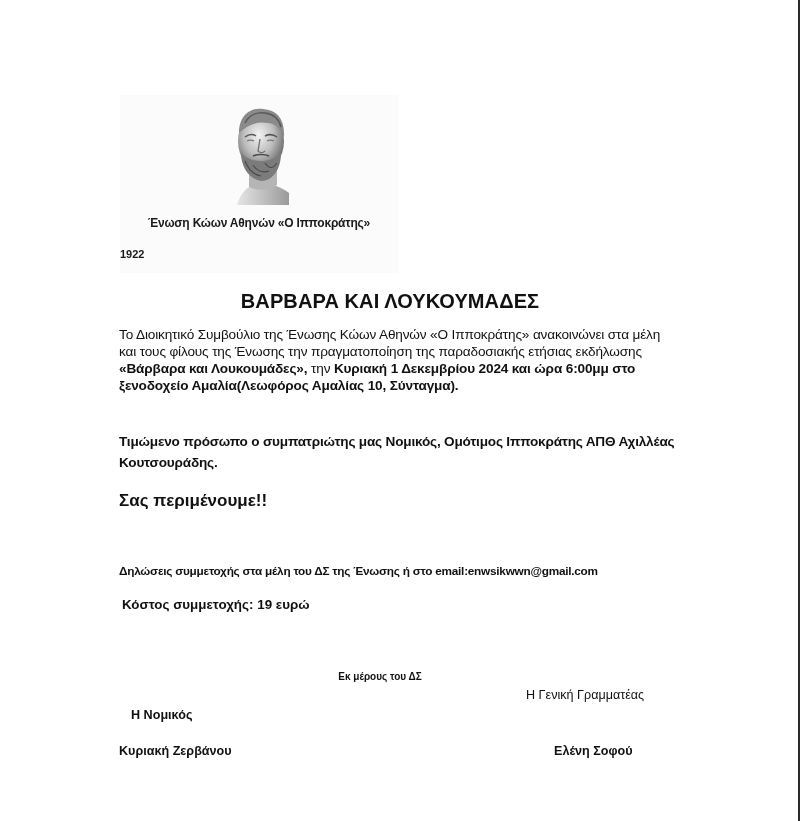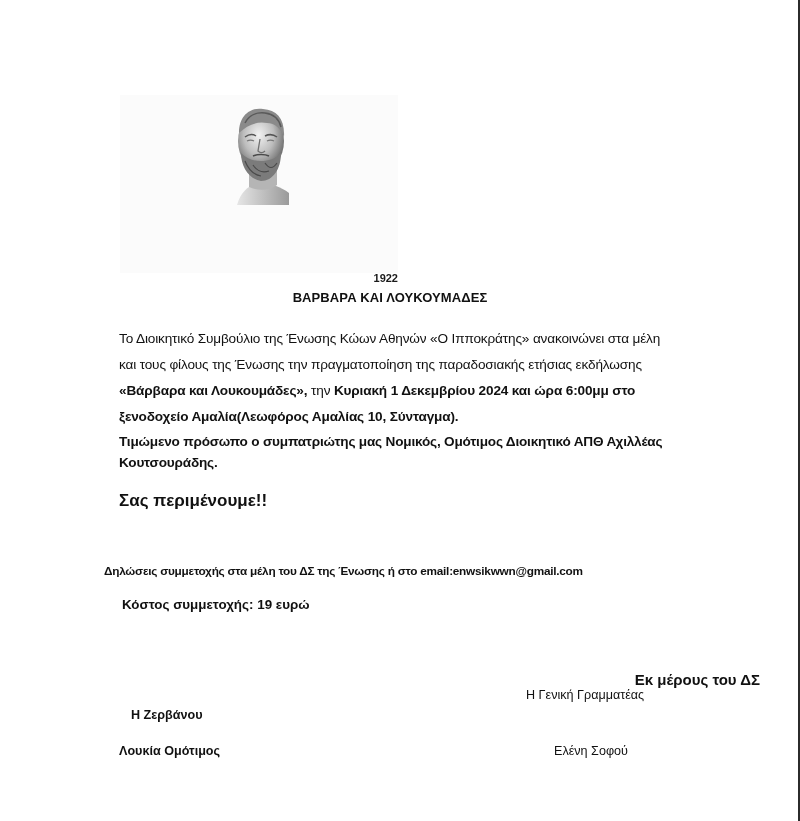--- a/index.html
+++ b/index.html
@@ -47,43 +47,42 @@
       font-size: 12px;
       font-weight: bold;
       color: #1a1a1a;
       letter-spacing: -0.2px;
     }
     .org-year {
       position: absolute;
       left: 0;
       top: 153px;
       width: 278px;
-      text-align: right;
+      text-align: left;
       font-size: 11px;
       font-weight: bold;
       color: #1a1a1a;
-      margin-top: 24px;
     }
     .title {
       position: absolute;
       left: 0;
       top: 290px;
       width: 780px;
       text-align: center;
-      font-size: 13px;
+      font-size: 20px;
       font-weight: bold;
       letter-spacing: 0.1px;
     }
     .intro {
       position: absolute;
       left: 119px;
       top: 326px;
       width: 560px;
       font-size: 13.6px;
-      line-height: 26px;
+      line-height: 17px;
       letter-spacing: -0.15px;
       margin: 0;
     }
     .intro b { font-weight: bold; }
     .honoree {
       position: absolute;
       left: 119px;
       top: 431px;
       width: 560px;
       font-size: 13.6px;
@@ -95,42 +94,42 @@
     .closing {
       position: absolute;
       left: 119px;
       top: 491px;
       font-size: 17px;
       font-weight: bold;
       margin: 0;
     }
     .rsvp {
       position: absolute;
-      left: 104px;
+      left: 119px;
       top: 564px;
       font-size: 11.8px;
       font-weight: bold;
       margin: 0;
       letter-spacing: -0.25px;
     }
     .cost {
       position: absolute;
       left: 122px;
       top: 597px;
       font-size: 13.4px;
       font-weight: bold;
       margin: 0;
     }
     .on-behalf {
       position: absolute;
       left: 0;
       top: 671px;
       width: 760px;
-      text-align: right;
-      font-size: 15px;
+      text-align: center;
+      font-size: 10px;
       font-weight: bold;
     }
     .sig-left-role {
       position: absolute;
       left: 131px;
       top: 708px;
       font-size: 12.6px;
       font-weight: bold;
     }
     .sig-right-role {
@@ -145,21 +144,21 @@
       left: 119px;
       top: 744px;
       font-size: 12.6px;
       font-weight: bold;
     }
     .sig-right-name {
       position: absolute;
       left: 554px;
       top: 744px;
       font-size: 12.6px;
-      font-weight: normal;
+      font-weight: bold;
     }
   </style>
 </head>
 <body>
 
 <div class="page-border"></div>
 
 <div class="logo-block">
   <svg class="bust" viewBox="0 0 72 108" xmlns="http://www.w3.org/2000/svg">
     <defs>
@@ -184,33 +183,34 @@
     <path d="M22 22 C26 14 34 11 42 12 C50 13 56 18 58 26" stroke="#5a5a5a" stroke-width="1.5" fill="none"></path>
 
     <path d="M18 52 C18 66 26 78 38 80 C50 80 58 68 58 52 C52 58 46 60 38 60 C30 60 24 58 18 52 Z" fill="#7b7b7b"></path>
     <path d="M22 60 C26 70 32 74 38 75 M30 64 C34 70 40 72 46 70 M42 62 C46 68 50 68 54 62" stroke="#4a4a4a" stroke-width="1.2" fill="none"></path>
 
     <path d="M22 36 C26 33 30 33 33 35 M42 35 C46 33 50 33 54 36" stroke="#555" stroke-width="1.5" fill="none"></path>
     <path d="M24 40 C26 39 29 39 31 40 M44 40 C46 39 49 39 51 40" stroke="#777" stroke-width="1.2" fill="none"></path>
     <path d="M37 38 L35 50 C37 52 40 52 42 50" stroke="#6f6f6f" stroke-width="1.3" fill="none"></path>
     <path d="M30 55 C34 53 42 53 46 55" stroke="#4a4a4a" stroke-width="1.6" fill="none"></path>
   </svg>
+  <div class="org-name">Ένωση Κώων Αθηνών «Ο Ιπποκράτης»</div>
   <div class="org-year">1922</div>
 </div>
 
 <div class="title">ΒΑΡΒΑΡΑ ΚΑΙ ΛΟΥΚΟΥΜΑΔΕΣ</div>
 
 <p class="intro"><span>Το Διοικητικό Συμβούλιο της Ένωσης Κώων Αθηνών «Ο Ιπποκράτης»  ανακοινώνει στα μέλη και τους φίλους της Ένωσης  την πραγματοποίηση   της  παραδοσιακής ετήσιας εκδήλωσης </span><b>«Βάρβαρα και Λουκουμάδες»,</b><span>  την </span><b>Κυριακή 1 Δεκεμβρίου 2024 και ώρα 6:00μμ στο ξενοδοχείο Αμαλία(Λεωφόρος  Αμαλίας 10, Σύνταγμα).</b></p>
 
-<p class="honoree">Τιμώμενο πρόσωπο ο συμπατριώτης μας Νομικός, Ομότιμος Διοικητικό ΑΠΘ Αχιλλέας Κουτσουράδης.</p>
+<p class="honoree">Τιμώμενο πρόσωπο ο συμπατριώτης μας Νομικός, Ομότιμος Ιπποκράτης ΑΠΘ Αχιλλέας Κουτσουράδης.</p>
 
 <p class="closing">Σας περιμένουμε!!</p>
 
 <p class="rsvp">Δηλώσεις συμμετοχής στα μέλη του ΔΣ της Ένωσης ή στο email:enwsikwwn@gmail.com</p>
 
 <p class="cost">Κόστος συμμετοχής:  19 ευρώ</p>
 
 <div class="on-behalf">Εκ μέρους του ΔΣ</div>
 
-<div class="sig-left-role">Η Ζερβάνου</div>
+<div class="sig-left-role">Η Νομικός</div>
 <div class="sig-right-role">Η Γενική Γραμματέας</div>
-<div class="sig-left-name">Λουκία Ομότιμος</div>
+<div class="sig-left-name">Κυριακή Ζερβάνου</div>
 <div class="sig-right-name">Ελένη Σοφού</div>
 
 </body></html>

